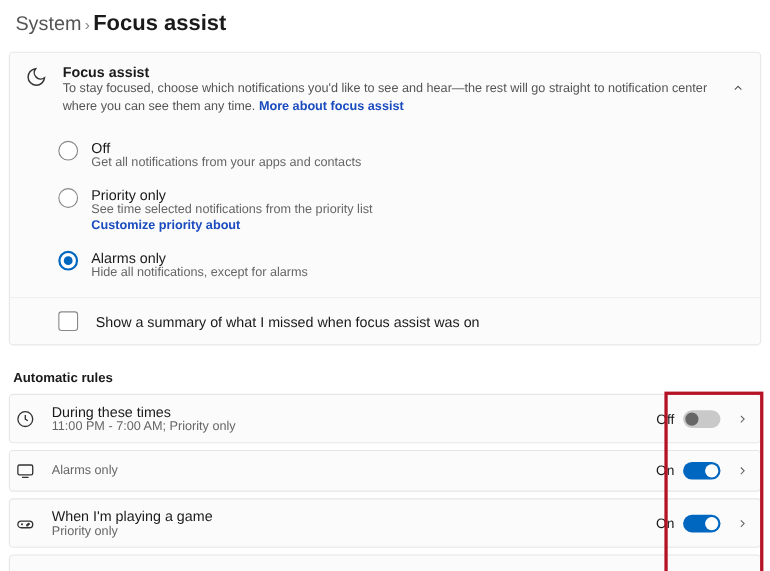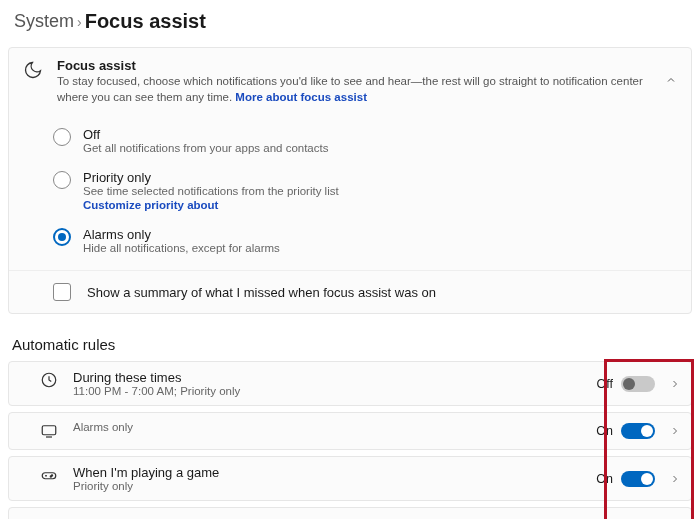--- a/index.html
+++ b/index.html
@@ -63,24 +63,24 @@
     border-top: 1px solid #eee;
     margin-top: 4px;
     padding: 12px 14px 12px 44px;
     display: flex; align-items: center; gap: 16px;
   }
   .checkbox {
     width: 18px; height: 18px; border: 1px solid #888; border-radius: 3px;
     flex: 0 0 18px; background: #fff;
   }
   .section-heading {
-    font-size: 15px; font-weight: 400; margin: 22px 0 8px 4px;
+    font-size: 12px; font-weight: 700; margin: 22px 0 8px 4px;
   }
   .rule-row {
-    display: flex; padding: 8px 10px 8px 30px; gap: 14px;
+    display: flex; align-items: center; padding: 8px 10px 8px 4px; gap: 14px;
   }
   .rule-icon { width: 20px; height: 20px; flex: 0 0 20px; color: #333; display:flex;align-items:center;justify-content:center;}
   .rule-icon svg { width: 18px; height: 18px; }
   .rule-text { flex: 1; }
   .rule-title { font-size: 13px; }
   .rule-sub { font-size: 11.5px; color: #666; }
   .rule-state { display: flex; align-items: center; gap: 8px; }
   .state-label { font-size: 12.5px; }
   .toggle {
     width: 34px; height: 16px; border-radius: 10px; position: relative; cursor: pointer;

